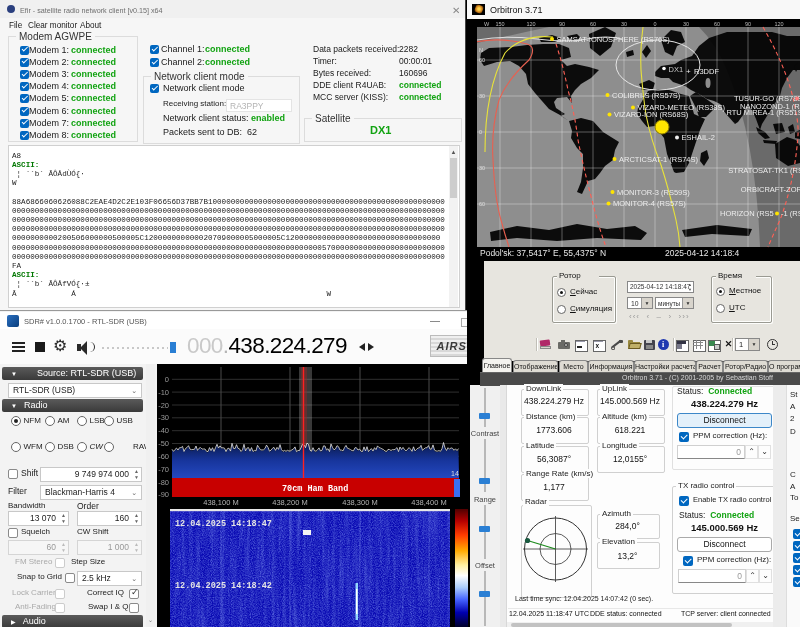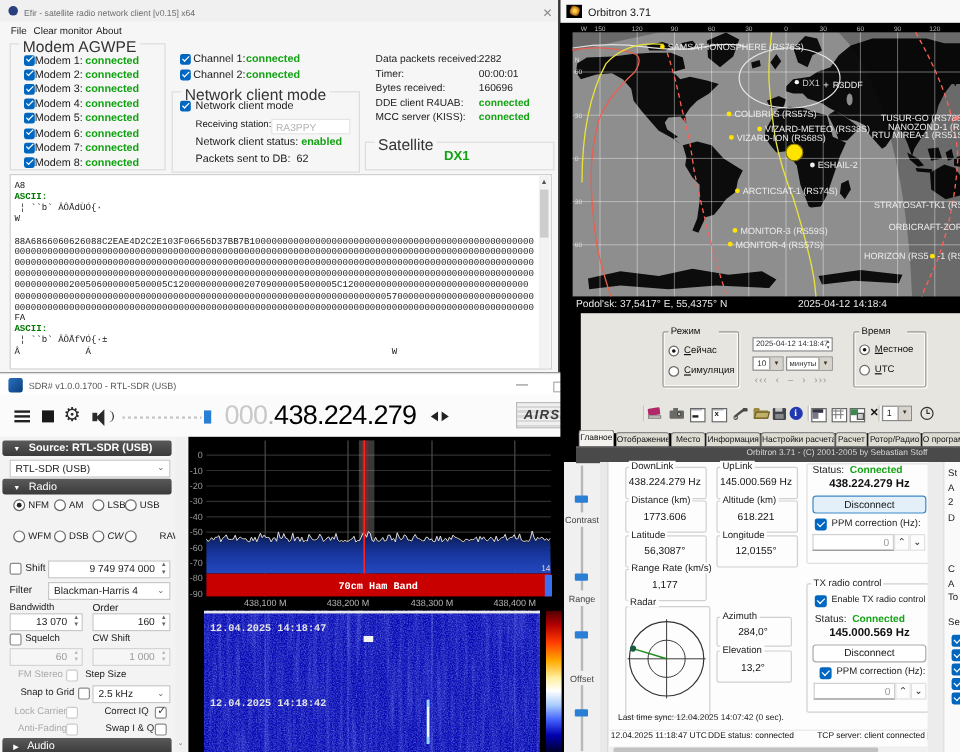--- a/index.html
+++ b/index.html
@@ -1,20 +1,20 @@
 <!DOCTYPE html>
 <html><head>
 <meta charset="utf-8">
 <style>
 html,body{margin:0;padding:0;}
 body{width:800px;height:627px;position:relative;overflow:hidden;background:#000;
  font-family:"Liberation Sans",sans-serif;}
 .abs{position:absolute;}
 .gb{position:absolute;border:1px solid #dcdcdc;border-radius:0;}
-.gb>span{position:absolute;top:-6px;left:7px;background:#f6f6f6;padding:0 3px;font-size:13px;color:#333;white-space:nowrap;}
+.gb>span{position:absolute;top:-6px;left:7px;background:#f6f6f6;padding:0 3px;font-size:10px;color:#333;white-space:nowrap;}
 .cb{position:absolute;width:10px;height:10px;background:#0067c0;border-radius:2px;}
 .cbs{width:9px !important;height:9px !important;}
 .cbs:after{left:1.6px !important;top:1.8px !important;width:4.6px !important;height:2.3px !important;}
 .cb:after{content:"";position:absolute;left:2px;top:2.2px;width:5px;height:2.6px;border-left:1.4px solid #fff;border-bottom:1.4px solid #fff;transform:rotate(-45deg);}
 .cbe{position:absolute;width:10px;height:10px;background:#fff;border:1px solid #8a8a8a;border-radius:2px;box-sizing:border-box;}
 
 .t11{font-size:9px;color:#1a1a1a;position:absolute;white-space:nowrap;}
 .t9{font-size:8.5px;color:#1a1a1a;position:absolute;white-space:nowrap;}
 .grn{color:#12a312 !important;font-weight:bold;}
 </style>
@@ -140,21 +140,21 @@
       <div class="abs" style="left:89px;top:31px;width:5px;height:10px;border-right:1.6px solid #2a2a2a;border-radius:0 6px 6px 0;"></div>
       <div class="abs" style="left:102px;top:36px;width:66px;height:1.6px;background:repeating-linear-gradient(90deg,#c8c8c8 0 2px,transparent 2px 5px);"></div>
       <div class="abs" style="left:170px;top:31px;width:6px;height:11px;background:#2a7fd4;"></div>
       <div class="abs" style="left:187px;top:22px;font-size:22.5px;letter-spacing:-0.6px;color:#c9c9c9;white-space:nowrap;">000<span style="color:#b5b5b5">.</span><span style="color:#000000">438.224.279</span></div>
       <div class="abs" style="left:359px;top:32px;width:0;height:0;border-top:4.5px solid transparent;border-bottom:4.5px solid transparent;border-right:6px solid #222;"></div>
       <div class="abs" style="left:368px;top:32px;width:0;height:0;border-top:4.5px solid transparent;border-bottom:4.5px solid transparent;border-left:6px solid #222;"></div>
       <div class="abs" style="left:430px;top:24px;width:60px;height:22px;background:repeating-linear-gradient(180deg,#efefef 0 2px,#d8d8d8 2px 4px);border:1px solid #bbb;box-sizing:border-box;color:#3a3a3a;font-size:11px;font-weight:bold;font-style:italic;text-align:center;line-height:20px;letter-spacing:1px;">AIRSPY</div>
     </div>
 
   <div id="sdrpanel" class="abs" style="left:0;top:53px;width:157px;height:264px;background:#f3f3f3;">
-      <div class="abs" style="left:2px;top:3px;width:141px;height:13px;background:linear-gradient(180deg,#5a5a5a,#3a3a3a);color:#fff;font-size:9px;line-height:13px;border-radius:2px;"><span style="margin-left:9px;font-size:6px;">▼</span><span style="margin-left:7px;font-weight:bold;">Source: RTL-SDR (USB)</span></div>
+      <div class="abs" style="left:2px;top:3px;width:141px;height:13px;background:linear-gradient(180deg,#5a5a5a,#3a3a3a);color:#fff;font-size:9px;line-height:13px;border-radius:2px;"><span style="margin-left:9px;font-size:6px;">▼</span><span style="margin-left:20px;">Source: RTL-SDR (USB)</span></div>
       <div class="abs" style="left:8px;top:19px;width:134px;height:15px;background:#fff;border:1px solid #c8c8c8;box-sizing:border-box;font-size:8.5px;color:#222;line-height:13px;padding-left:4px;">RTL-SDR (USB)<span style="position:absolute;right:4px;top:0;color:#666;font-size:7px;">⌄</span></div>
       <div class="abs" style="left:2px;top:35px;width:141px;height:13px;background:linear-gradient(180deg,#5a5a5a,#3a3a3a);color:#fff;font-size:9px;line-height:13px;border-radius:2px;"><span style="margin-left:9px;font-size:6px;">▼</span><span style="margin-left:7px;">Radio</span></div>
       <div class="abs" style="left:11px;top:52px;width:10px;height:10px;border:1px solid #666;border-radius:50%;background:#fff;box-sizing:border-box;">
         <div style="position:absolute;left:2px;top:2px;width:4px;height:4px;border-radius:50%;background:#222;"></div>
       </div>
       <div class="abs" style="left:23.5px;top:52px;font-size:8px;color:#1a1a1a;">NFM</div>
       <div class="abs" style="left:45px;top:52px;width:10px;height:10px;border:1px solid #666;border-radius:50%;background:#fff;box-sizing:border-box;"></div>
       <div class="abs" style="left:57.5px;top:52px;font-size:8px;color:#1a1a1a;">AM</div>
       <div class="abs" style="left:77px;top:52px;width:10px;height:10px;border:1px solid #666;border-radius:50%;background:#fff;box-sizing:border-box;"></div>
       <div class="abs" style="left:89.5px;top:52px;font-size:8px;color:#1a1a1a;">LSB</div>
@@ -406,21 +406,21 @@
         <circle cx="320" cy="78.5" r="2" fill="#ff8080"></circle>
         <circle cx="300" cy="193.5" r="2" fill="#ffe400"></circle>
         <text x="304" y="196" font-size="7.5" fill="#ececec" font-family="Liberation Sans">-1 (RS5</text>
       </svg>
       <div class="abs" style="left:13px;top:248px;font-size:8.5px;color:#e8e8e8;">Podol'sk: 37,5417° E, 55,4375° N</div>
       <div class="abs" style="left:198px;top:248px;font-size:8.5px;color:#e8e8e8;">2025-04-12 14:18:4</div>
     </div>
   <div id="orbpanel">
       <div class="abs" style="left:17px;top:261px;width:316px;height:100px;background:#e7e5df;"></div>
       <div class="abs" style="left:85px;top:276px;width:62px;height:45px;border:1px solid #9a9a92;border-radius:2px;box-shadow:inset 0 0 0 1px #fdfdfb,1px 1px 0 #fdfdfb;"></div>
-      <div class="abs" style="left:90px;top:271px;width:38px;background:#e7e5df;font-size:8px;color:#111;padding:0 2px;line-height:10px;">Режим</div>
+      <div class="abs" style="left:90px;top:271px;width:38px;background:#e7e5df;font-size:8px;color:#111;padding:0 2px;line-height:10px;">Ротор</div>
       <div class="abs" style="left:90px;top:288px;width:9px;height:9px;border-radius:50%;background:#fff;border:1px solid #666;box-sizing:border-box;">
         <div style="position:absolute;left:1.8px;top:1.8px;width:3.4px;height:3.4px;border-radius:50%;background:#111;"></div>
       </div>
       <div class="abs" style="left:103px;top:287px;font-size:8px;color:#111;"><u>С</u>ейчас</div>
       <div class="abs" style="left:90px;top:305px;width:9px;height:9px;border-radius:50%;background:#fff;border:1px solid #666;box-sizing:border-box;"></div>
       <div class="abs" style="left:103px;top:304px;font-size:8px;color:#111;"><u>С</u>имуляция</div>
       <div class="abs" style="left:244px;top:276px;width:59px;height:45px;border:1px solid #9a9a92;border-radius:2px;box-shadow:inset 0 0 0 1px #fdfdfb,1px 1px 0 #fdfdfb;"></div>
       <div class="abs" style="left:249px;top:271px;width:36px;background:#e7e5df;font-size:8px;color:#111;padding:0 2px;line-height:10px;">Время</div>
       <div class="abs" style="left:249px;top:287px;width:9px;height:9px;border-radius:50%;background:#fff;border:1px solid #666;box-sizing:border-box;">
         <div style="position:absolute;left:1.8px;top:1.8px;width:3.4px;height:3.4px;border-radius:50%;background:#111;"></div>

